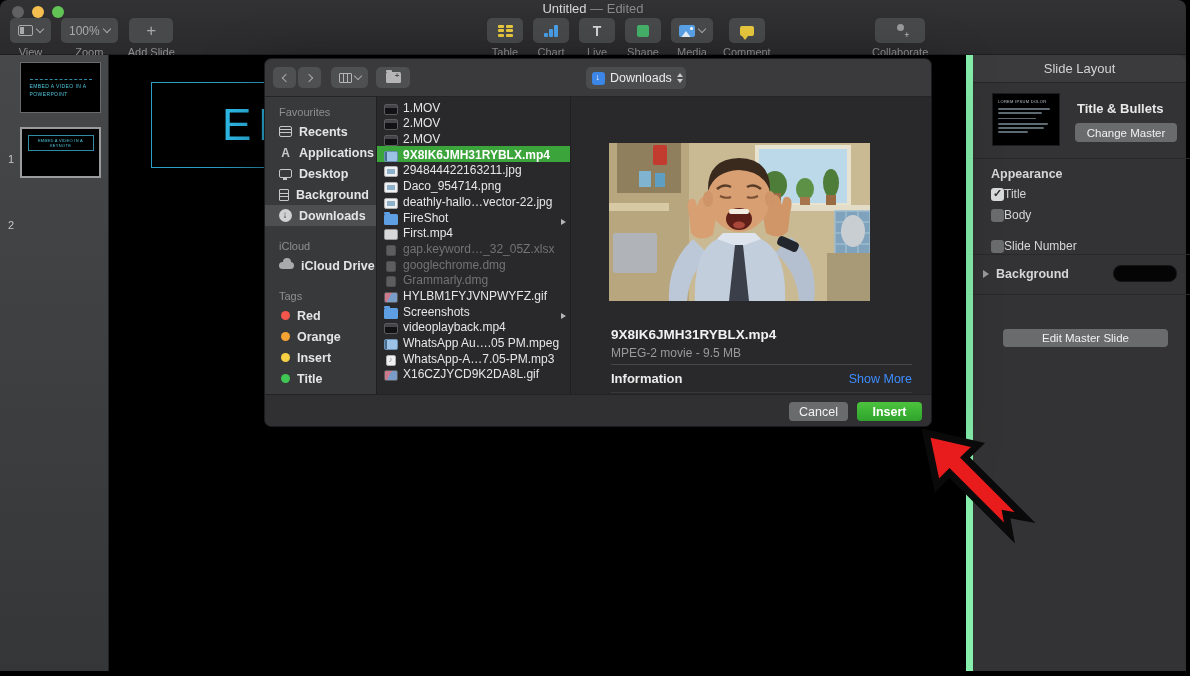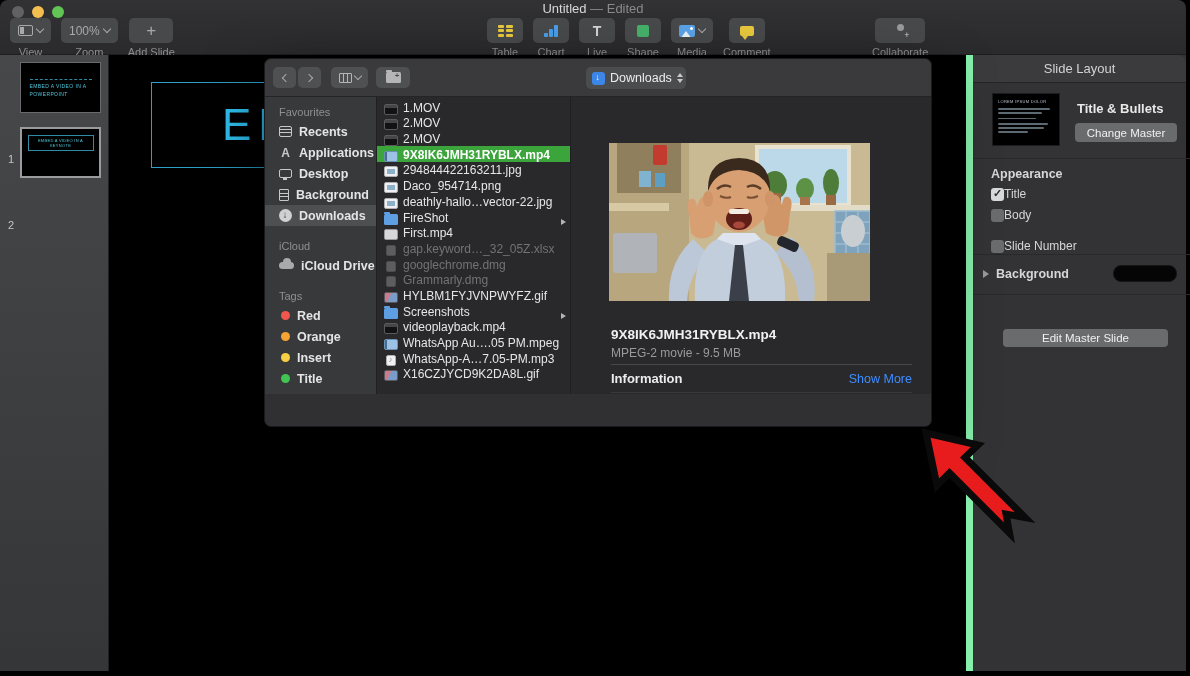--- a/index.html
+++ b/index.html
@@ -566,19 +566,23 @@
         <div class="pv-info-lbl">Information</div>
         <div class="pv-showmore">Show More</div>
         <div class="pv-row" style="top:295px;">
           
           
         </div>
 
       </div>
     </div>
 
+    <div class="dlg-footer">
+      <div class="btn-cancel">Cancel</div>
+      <div class="btn-insert">Insert</div>
+    </div>
   </div>
 
   <svg class="arrow-svg" width="128" height="128" viewBox="0 0 128 128">
     <polygon points="14,11 66,23 53,35.5 113,95.5 94,92 97.5,111 37.5,51 25,63.5" fill="#e81c1c" stroke="#0a0a0a" stroke-width="7" stroke-linejoin="miter"></polygon>
   </svg>
 
 </div>
 
 </body></html>

